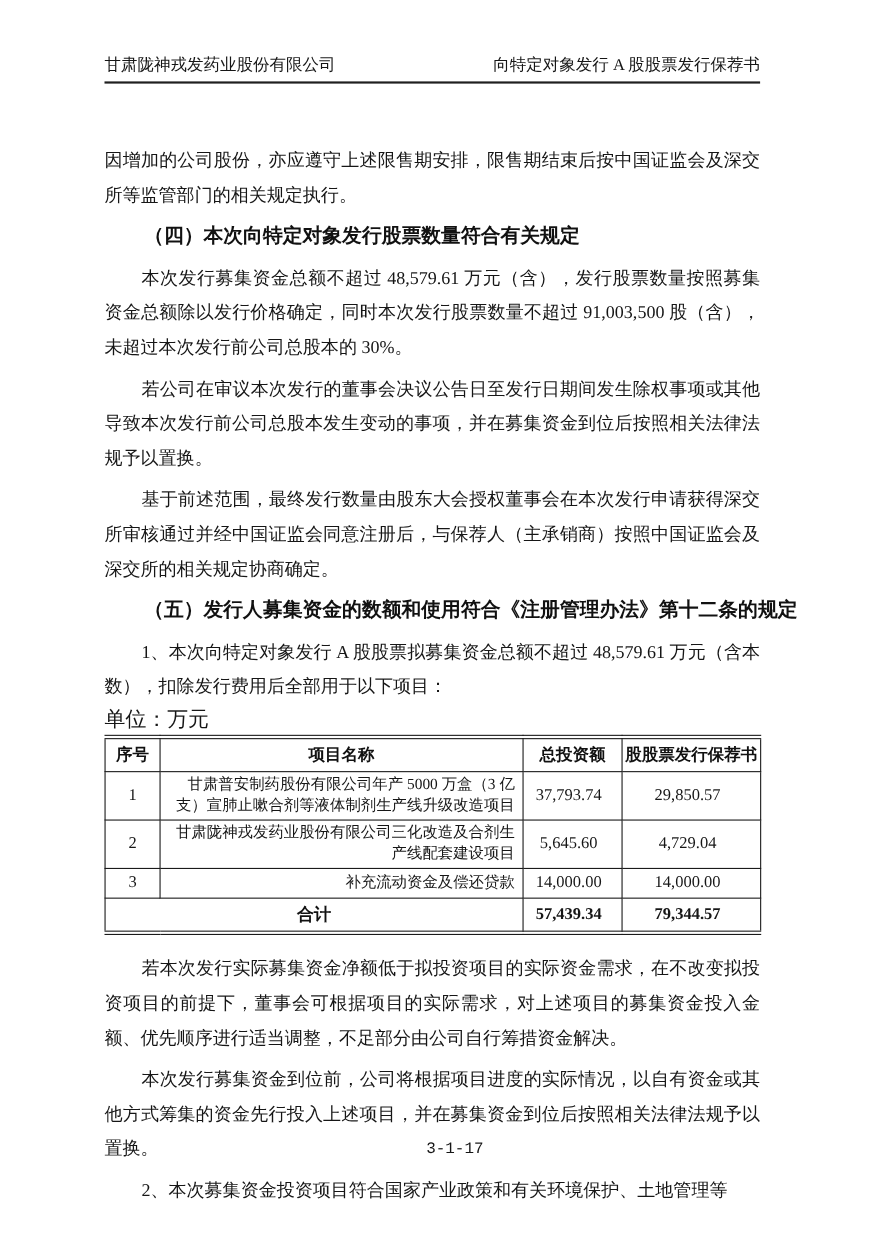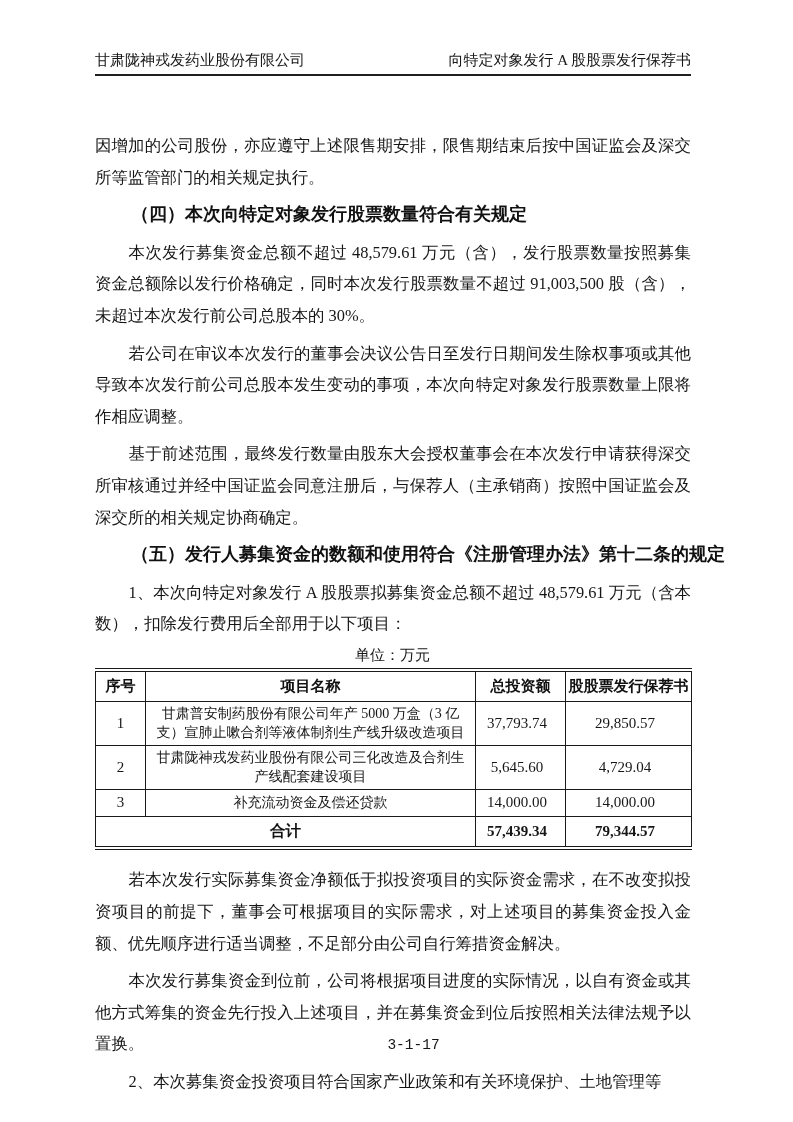--- a/index.html
+++ b/index.html
@@ -46,22 +46,22 @@
     font-size: 18px;
     line-height: 31.6px;
     font-weight: bold;
     margin: 1px 0 6px 0;
     padding-left: 2em;
     font-family: "Liberation Sans", "DejaVu Sans", sans-serif;
     color: #111;
     white-space: nowrap;
   }
   .unit-label {
-    text-align: center;
-    font-size: 15px;
+    text-align: left;
+    font-size: 19px;
     line-height: 18px;
     margin: 4px 1px 4px 0;
   }
   table.proj-table {
     width: 100%;
     border-collapse: collapse;
     table-layout: fixed;
     border-top: 4px double #1a1a1a;
     border-bottom: 4px double #1a1a1a;
   }
@@ -71,21 +71,21 @@
   }
   .proj-table th {
     font-family: "Liberation Sans", "DejaVu Sans", sans-serif;
     font-weight: bold;
     font-size: 15px;
     padding: 5px 2px;
     text-align: center;
     color: #111;
   }
   td.cell-no { text-align: center; font-size: 15px; }
-  td.cell-name { font-size: 14px; line-height: 19.5px; padding: 2px 7px; text-align: center; }
+  td.cell-name { font-size: 14px; line-height: 19.5px; padding: 2px 7px; text-align: right; }
   td.cell-num { text-align: center; font-size: 15px; padding: 2px 9px 2px 2px; font-family: Liberation Serif, serif; }
   tr.row-short td { height: 27px; }
   tr.total-row td { height: 32px; font-weight: bold; }
   td.cell-total-label {
     text-align: center;
     font-size: 15.5px;
     font-family: "Liberation Sans", "DejaVu Sans", sans-serif;
     color: #111;
   }
   .page-number {
@@ -109,21 +109,21 @@
   </div>
 
   <div class="content">
 
     <p class="para no-indent">因增加的公司股份，亦应遵守上述限售期安排，限售期结束后按中国证监会及深交所等监管部门的相关规定执行。</p>
 
     <div class="sec-heading">（四）本次向特定对象发行股票数量符合有关规定</div>
 
     <p class="para">本次发行募集资金总额不超过 48,579.61 万元（含），发行股票数量按照募集资金总额除以发行价格确定，同时本次发行股票数量不超过 91,003,500 股（含），未超过本次发行前公司总股本的 30%。</p>
 
-    <p class="para">若公司在审议本次发行的董事会决议公告日至发行日期间发生除权事项或其他导致本次发行前公司总股本发生变动的事项，本次向特定对象发行股票数量上限将作相应调整。</p>
+    <p class="para">若公司在审议本次发行的董事会决议公告日至发行日期间发生除权事项或其他导致本次发行前公司总股本发生变动的事项，并在募集资金到位后按照相关法律法规予以置换。</p>
 
     <p class="para">基于前述范围，最终发行数量由股东大会授权董事会在本次发行申请获得深交所审核通过并经中国证监会同意注册后，与保荐人（主承销商）按照中国证监会及深交所的相关规定协商确定。</p>
 
     <div class="sec-heading">（五）发行人募集资金的数额和使用符合《注册管理办法》第十二条的规定</div>
 
     <p class="para">1、本次向特定对象发行 A 股股票拟募集资金总额不超过 48,579.61 万元（含本数），扣除发行费用后全部用于以下项目：</p>
 
     <div class="unit-label">单位：万元</div>
 
     <table class="proj-table">

